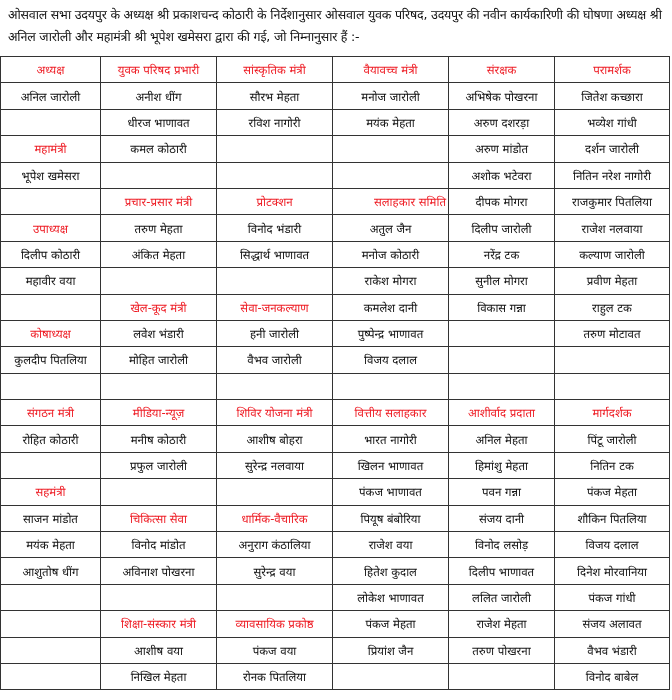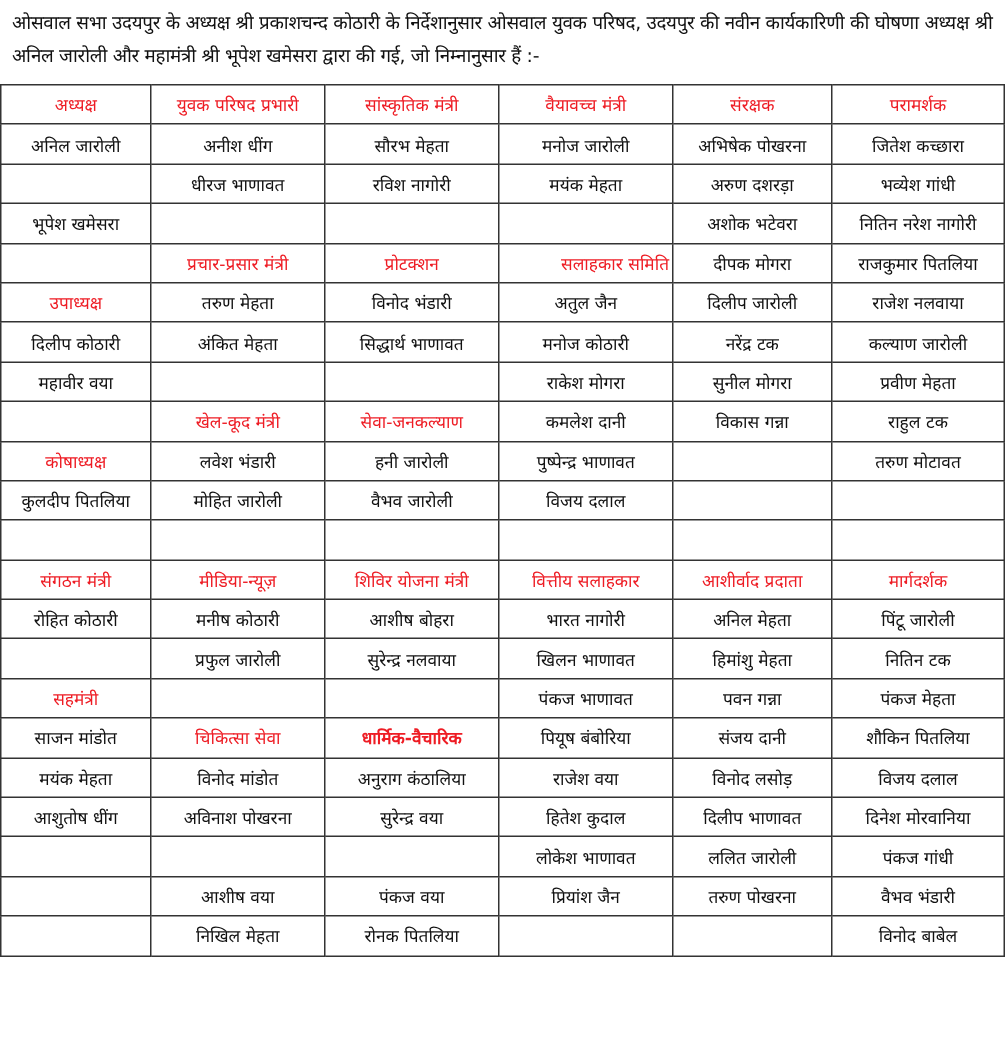--- a/index.html
+++ b/index.html
@@ -62,20 +62,28 @@
       </tr>
       <tr>
         <td></td>
         <td>धीरज भाणावत</td>
         <td>रविश नागोरी</td>
         <td>मयंक मेहता</td>
         <td>अरुण दशरड़ा</td>
         <td>भव्येश गांधी</td>
       </tr>
       <tr>
+        <td class="h" style="color: rgb(238, 28, 36);">महामंत्री</td>
+        <td>कमल कोठारी</td>
+        <td></td>
+        <td></td>
+        <td>अरुण मांडोत</td>
+        <td>दर्शन जारोली</td>
+      </tr>
+      <tr>
         <td>भूपेश खमेसरा</td>
         <td></td>
         <td></td>
         <td></td>
         <td>अशोक भटेवरा</td>
         <td>नितिन नरेश नागोरी</td>
       </tr>
       <tr>
         <td></td>
         <td class="h" style="color: rgb(238, 28, 36);">प्रचार-प्रसार मंत्री</td>
@@ -168,21 +176,21 @@
         <td class="h" style="color: rgb(238, 28, 36);">सहमंत्री</td>
         <td></td>
         <td></td>
         <td>पंकज भाणावत</td>
         <td>पवन गन्ना</td>
         <td>पंकज मेहता</td>
       </tr>
       <tr>
         <td>साजन मांडोत</td>
         <td class="h" style="color: rgb(238, 28, 36); margin-top: 23px;">चिकित्सा सेवा</td>
-        <td class="h" style="color: rgb(238, 28, 36); font-weight: bold;">धार्मिक-वैचारिक</td>
+        <td class="h" style="color: rgb(238, 28, 36);">धार्मिक-वैचारिक</td>
         <td>पियूष बंबोरिया</td>
         <td>संजय दानी</td>
         <td>शौकिन पितलिया</td>
       </tr>
       <tr>
         <td>मयंक मेहता</td>
         <td>विनोद मांडोत</td>
         <td>अनुराग कंठालिया</td>
         <td>राजेश वया</td>
         <td>विनोद लसोड़</td>
@@ -199,20 +207,28 @@
       <tr>
         <td></td>
         <td></td>
         <td></td>
         <td>लोकेश भाणावत</td>
         <td>ललित जारोली</td>
         <td>पंकज गांधी</td>
       </tr>
       <tr>
         <td></td>
+        <td class="h" style="color: rgb(238, 28, 36);">शिक्षा-संस्कार मंत्री</td>
+        <td class="h" style="color: rgb(238, 28, 36);">व्यावसायिक प्रकोष्ठ</td>
+        <td>पंकज मेहता</td>
+        <td>राजेश मेहता</td>
+        <td>संजय अलावत</td>
+      </tr>
+      <tr>
+        <td></td>
         <td>आशीष वया</td>
         <td>पंकज वया</td>
         <td>प्रियांश जैन</td>
         <td>तरुण पोखरना</td>
         <td>वैभव भंडारी</td>
       </tr>
       <tr>
         <td></td>
         <td>निखिल मेहता</td>
         <td>रोनक पितलिया</td>

